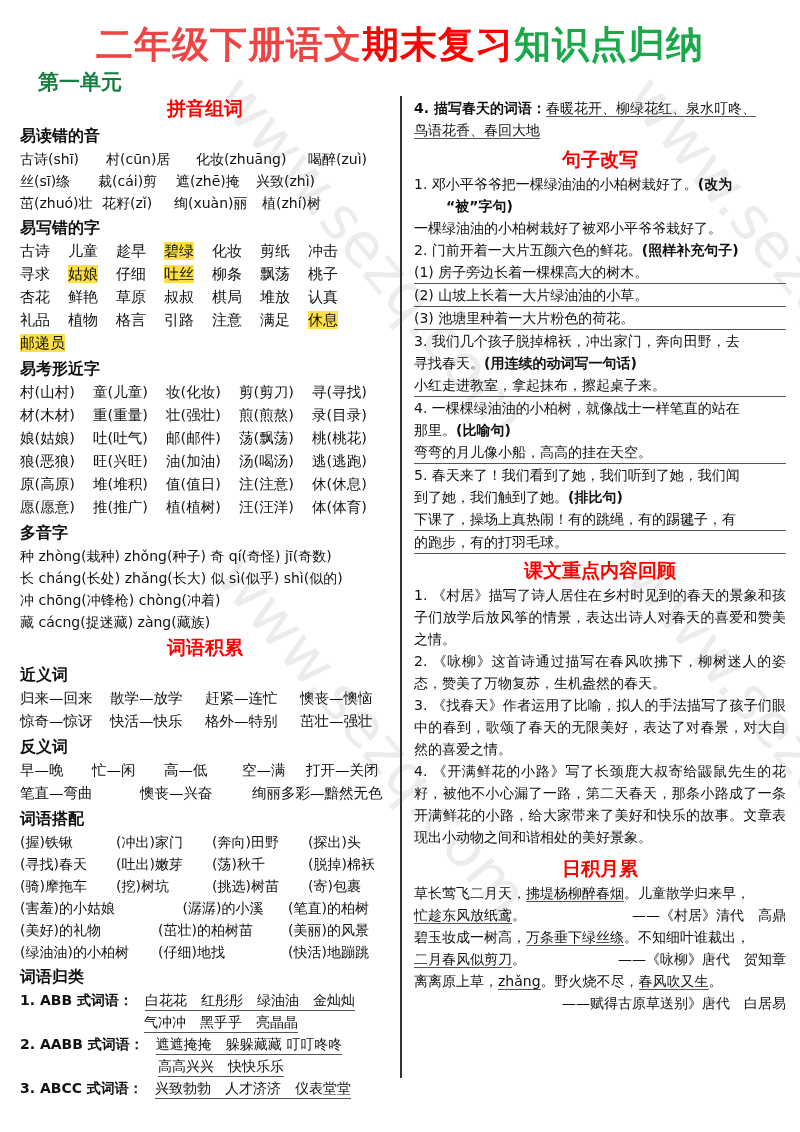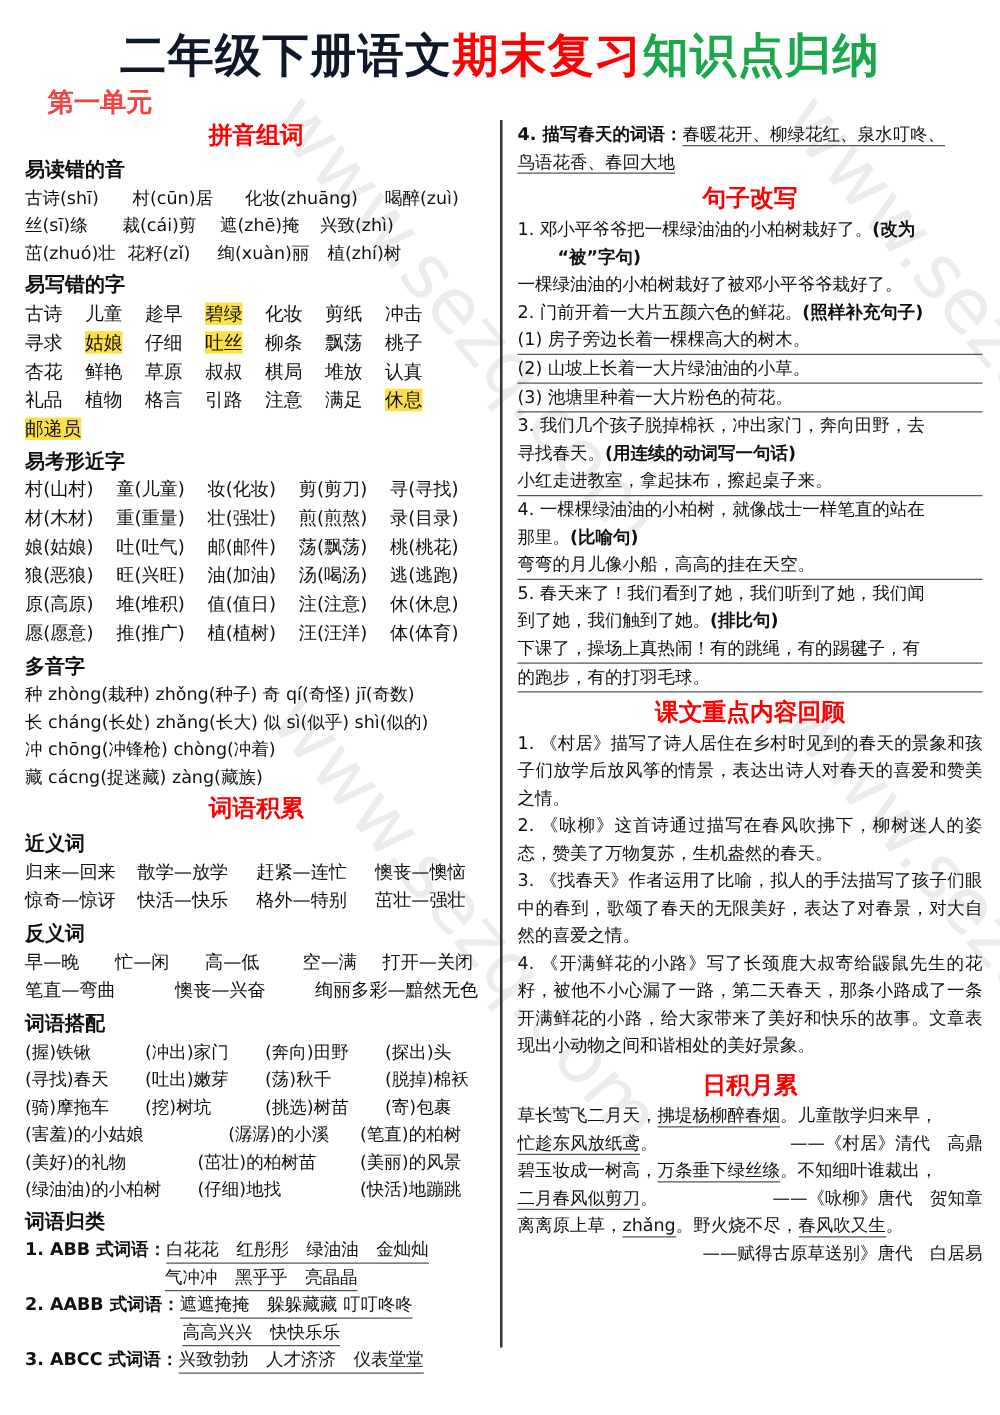--- a/index.html
+++ b/index.html
@@ -5,26 +5,26 @@
   html, body { margin: 0; padding: 0; background: #ffffff; }
   body {
     width: 800px; height: 1132px; position: relative; overflow: hidden;
     font-family: "DejaVu Sans", "Liberation Sans", sans-serif;
     color: #111111;
   }
   .title {
     position: absolute; top: 20px; left: 0; width: 800px; text-align: center;
     font-size: 37px; font-weight: bold; letter-spacing: 1px; line-height: 50px;
   }
-  .title .t-black { color: #0f172a; font-family: Liberation Serif, serif; }
+  .title .t-black { color: #ef4444; font-family: Liberation Serif, serif; }
   .title .t-red { color: #ff0000; }
   .title .t-green { color: #1aa84a; }
   .unit {
     position: absolute; top: 68px; left: 38px; font-size: 21px; font-weight: bold;
-    color: #ef4444; line-height: 28px;
+    color: #15803d; line-height: 28px;
   }
   .divider {
     position: absolute; left: 400px; top: 96px; width: 2px; height: 982px; background: #333333;
   }
   .col { position: absolute; }
   .col-left { left: 20px; top: 94px; width: 370px; }
   .col-right { left: 414px; top: 97px; width: 372px; }
 
   .sec-title {
     text-align: center; color: #ff0000; font-weight: bold; font-size: 19px;
@@ -46,21 +46,21 @@
 
   .syn .row { white-space: nowrap; font-size: 14.5px; line-height: 23px; }
   .syn .c { display: inline-block; }
 
   .colloc .row { white-space: nowrap; font-size: 14px; line-height: 22px; }
   .colloc .c4 { display: inline-block; width: 96px; }
   .colloc .c3 { display: inline-block; width: 138px; }
 
   .cls .row { white-space: nowrap; font-size: 14px; line-height: 22px; }
   .cls .lbl { font-weight: bold; }
-  .ubox { display: inline-block; border-bottom: 1.5px solid #555; line-height: 20px; }
+  .ubox { display: inline-block; border-bottom: 1.5px solid #555; line-height: 20px; margin-left: 12px; }
 
   .r-block { font-size: 14px; line-height: 22px; }
   .r-block .bold { font-weight: bold; }
   .answer { border-bottom: 1.5px solid #555; display: block; }
   .answer-inline { border-bottom: 1.5px solid #555; }
   .indent { padding-left: 32px; }
 
   .watermark {
     position: absolute; color: rgba(150,150,150,0.18); font-size: 60px; font-family: "DejaVu Sans", sans-serif;
     transform: rotate(50deg); pointer-events: none; white-space: nowrap;

